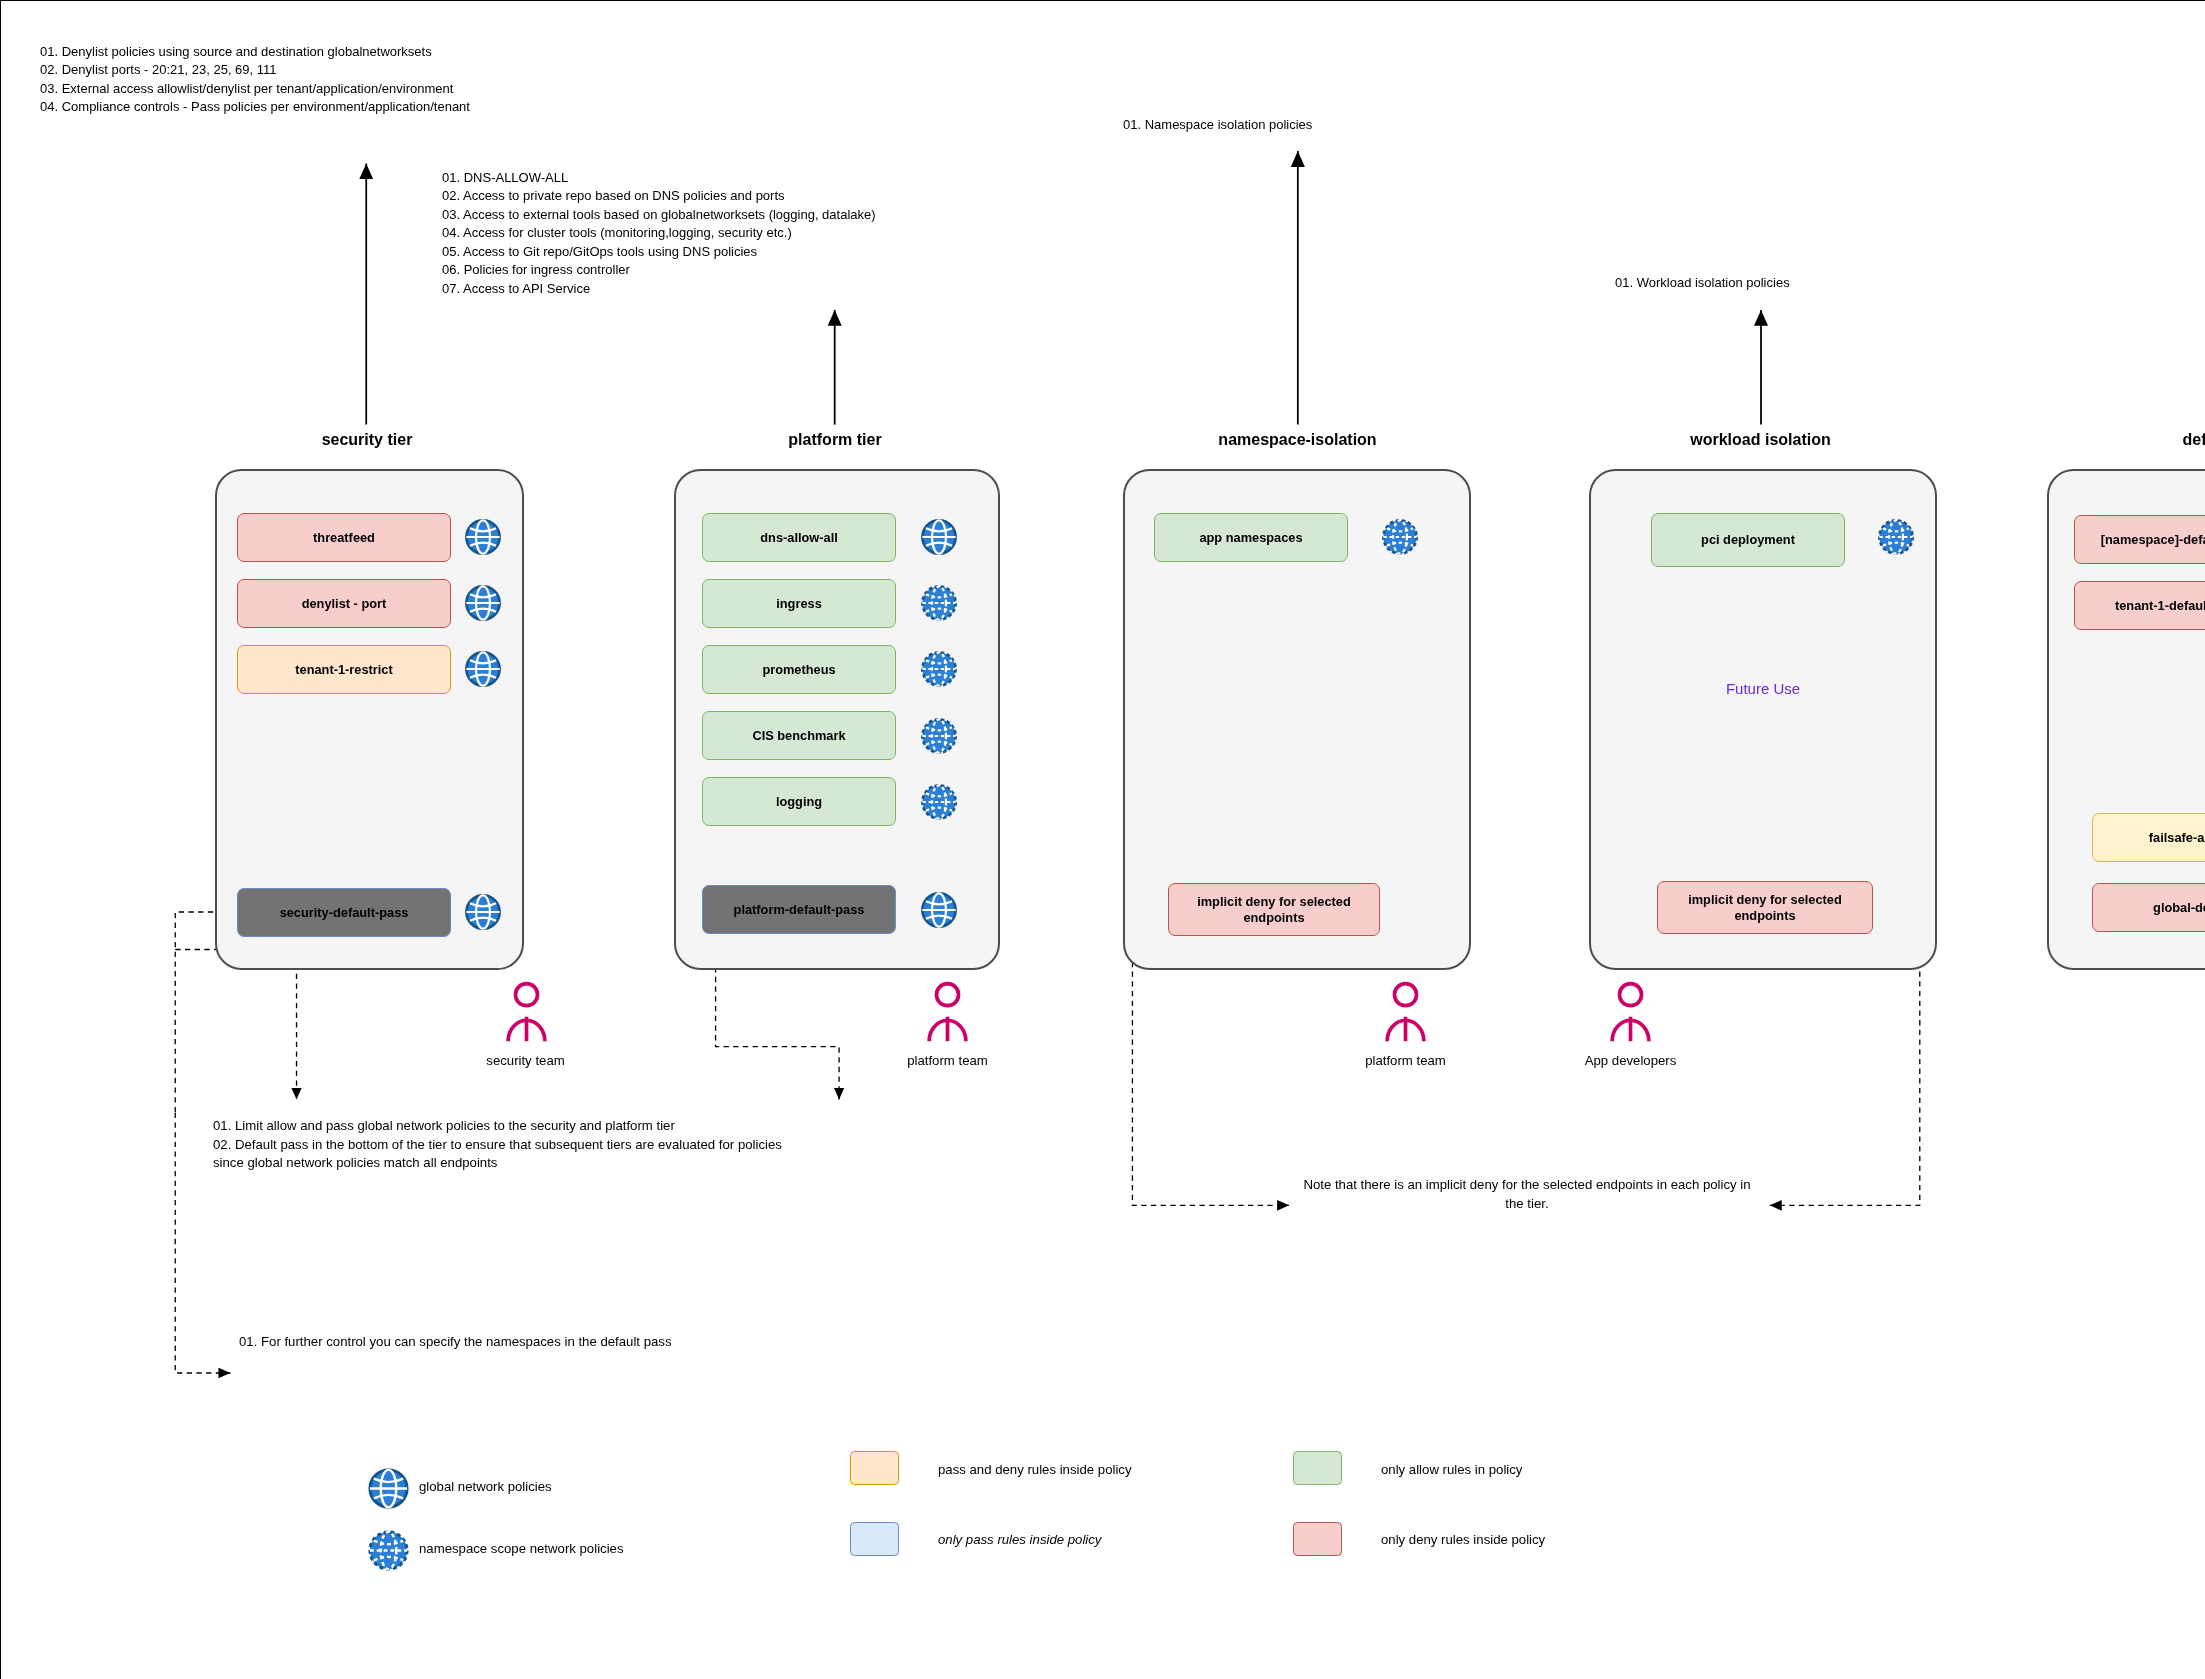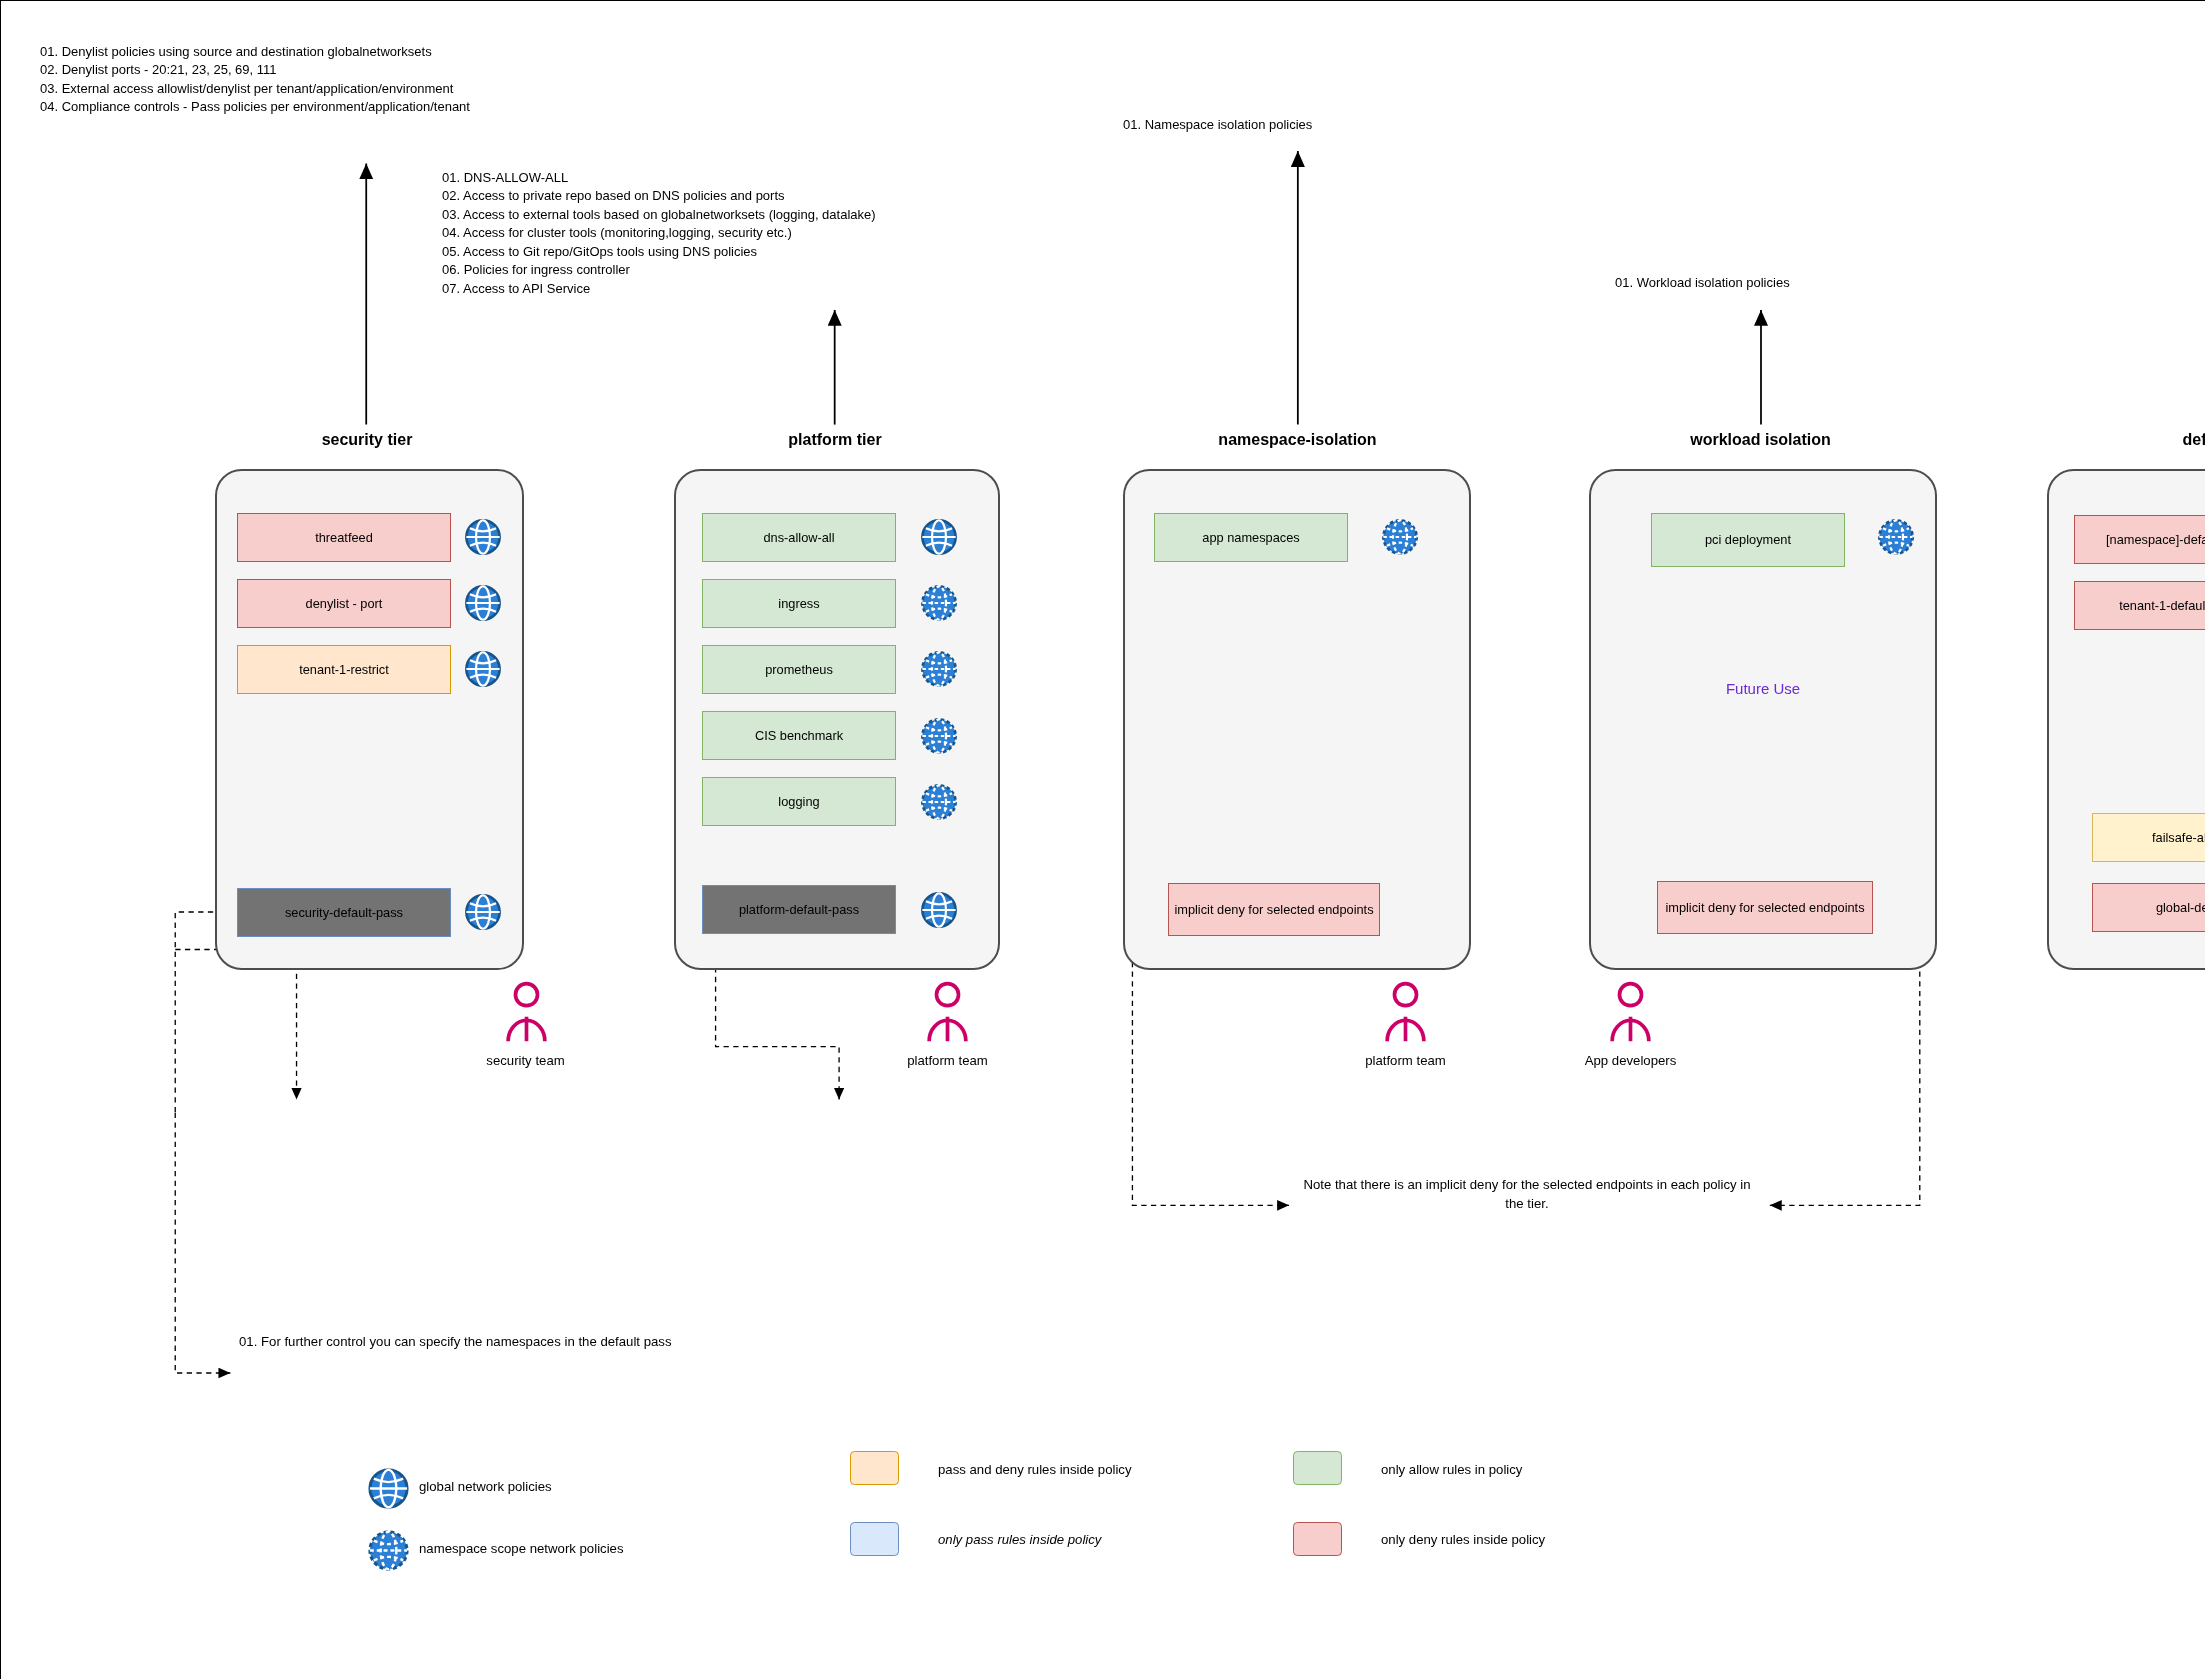--- a/index.html
+++ b/index.html
@@ -34,29 +34,30 @@
   }
   .tier-box {
     background: #f5f5f5;
     border: 2.2px solid #4d4d4d;
     border-radius: 26.5px;
     box-sizing: border-box;
   }
   .chip {
     position: absolute;
     box-sizing: border-box;
-    border-radius: 0;
+    border-radius: 7px;
     display: flex;
     align-items: center;
     justify-content: center;
     text-align: center;
     font-size: 12.8px;
     color: #000000;
     line-height: 1.25;
     padding: 1.8px 3.5px;
+    font-weight: bold;
   }
   .chip.red    { background: #f8cecc; border: 1.3px solid #b85450; }
   .chip.green  { background: #d5e8d4; border: 1.3px solid #82b366; }
   .chip.yellow { background: #ffe6cc; border: 1.3px solid #d79b00; }
   .chip.blue   { background: #737373; border: 1.3px solid #6c8ebf; }
   .chip.amber  { background: #fff2cc; border: 1.3px solid #d6b656; }
 
   .future-use {
     font-size: 15px;
     color: #6d28d9;
@@ -116,20 +117,22 @@
 03. Access to external tools based on globalnetworksets (logging, datalake)
 04. Access for cluster tools (monitoring,logging, security etc.)
 05. Access to Git repo/GitOps tools using DNS policies
 06. Policies for ingress controller
 07. Access to API Service</div>
 
   <div class="abs note" style="left:1122px; top:115px; width:485px;">01. Namespace isolation policies</div>
 
   <div class="abs note" style="left:1614px; top:273px; width:485px;">01. Workload isolation policies</div>
 
+  <div class="abs callout" style="left:212px; top:1116px; width:582px;">01. Limit allow and pass global network policies to the security and platform tier
+02. Default pass in the bottom of the tier to ensure that subsequent tiers are evaluated for policies since global network policies match all endpoints</div>
 
   <div class="abs callout" style="left:238px; top:1332px; width:582px;">01. For further control you can specify the namespaces in the default pass</div>
 
   <div class="abs callout center-txt" style="left:1292px; top:1175px; width:468px;">Note that there is an implicit deny for the selected endpoints in each policy in the tier.</div>
 
   <svg class="overlay" viewBox="0 0 6248 3808" width="2756" height="1680">
     <defs>
       <marker id="arrow" markerWidth="12" markerHeight="12" refX="9" refY="4" orient="auto">
         <path d="M0,0 L9,4 L0,8 z" fill="#000"></path>
       </marker>

